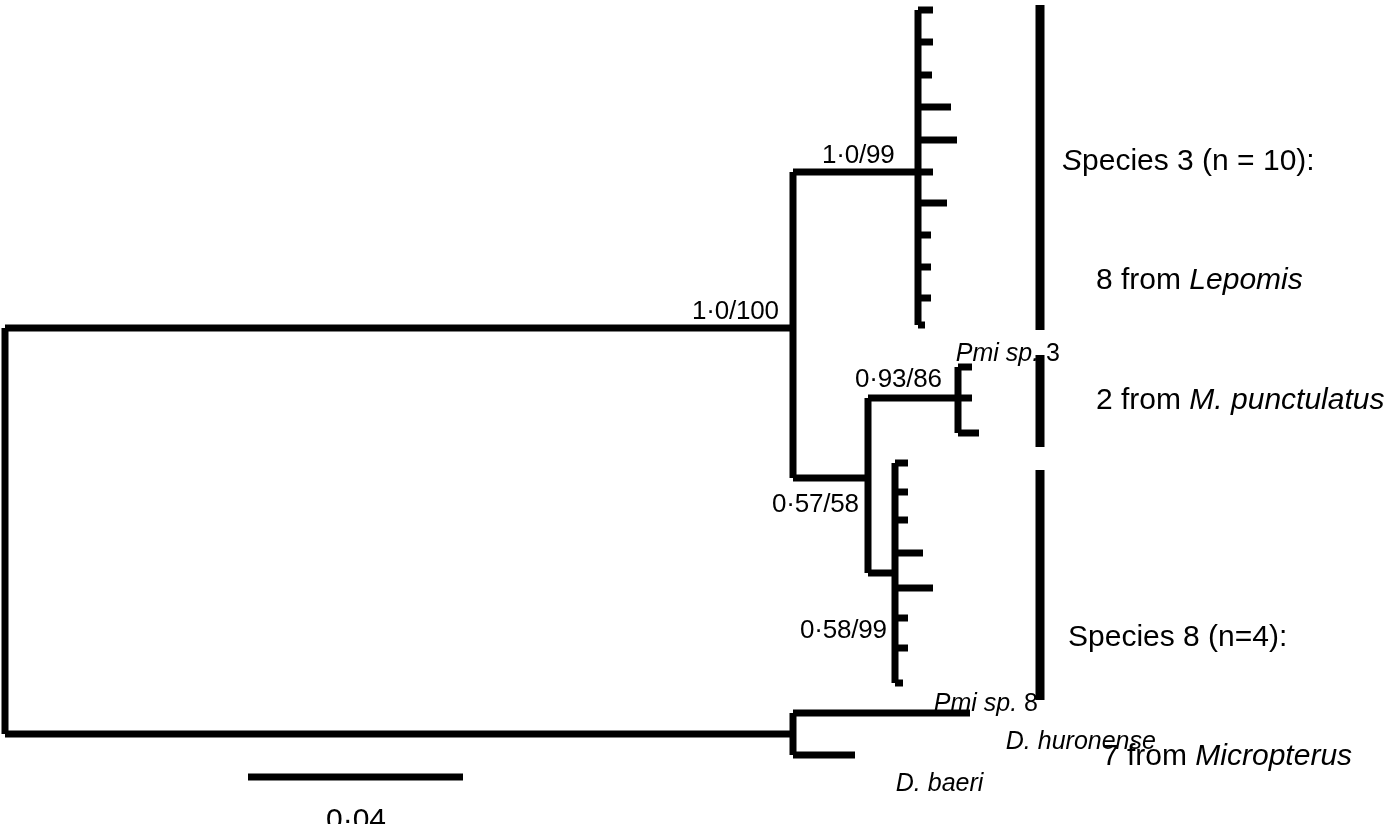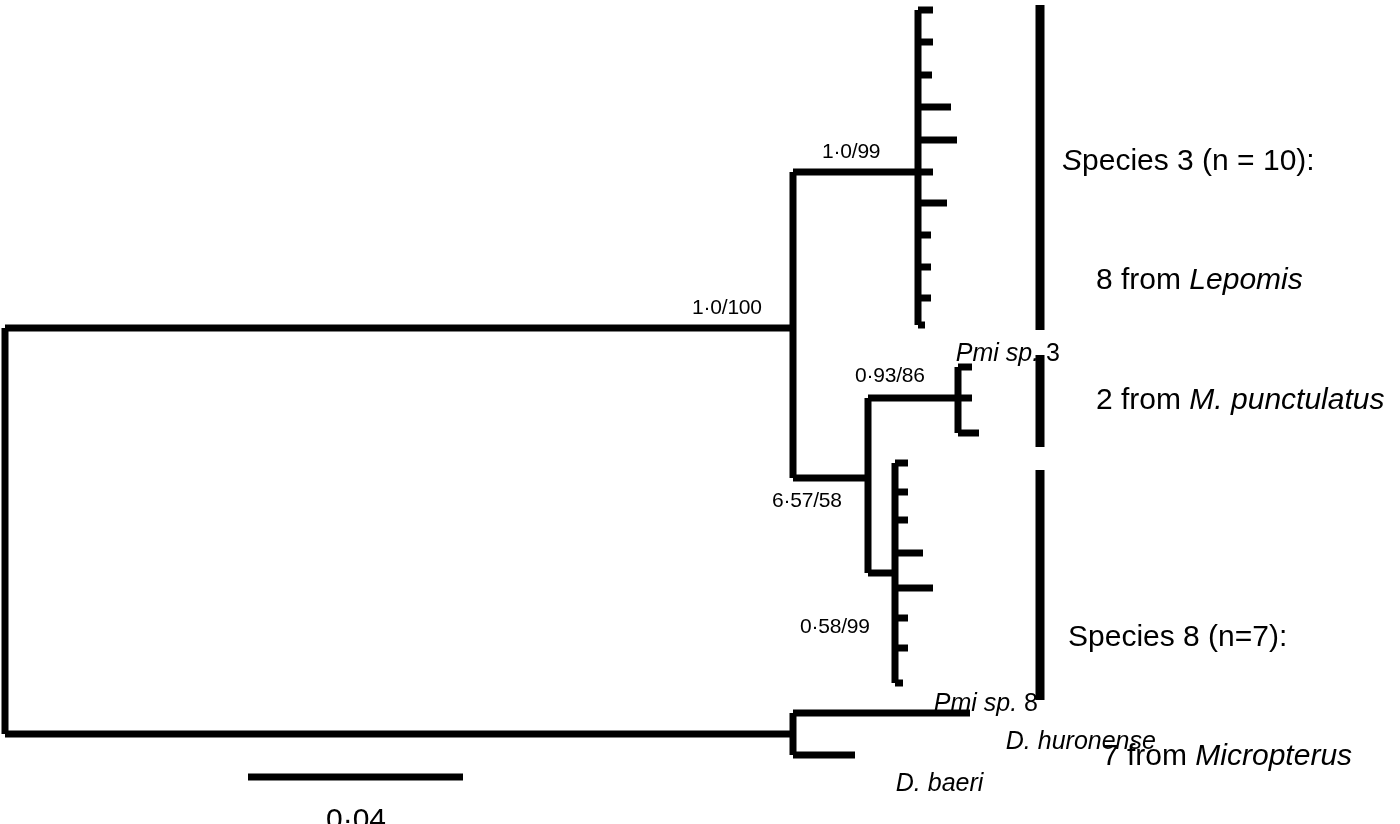--- a/index.html
+++ b/index.html
@@ -26,21 +26,21 @@
     height: 824px;
   }
   .lbl {
     position: absolute;
     white-space: pre;
     font-family: "Liberation Sans", sans-serif;
     color: #000000;
     line-height: 1.08;
   }
   .support {
-    font-size: 21px;
+    font-size: 26px;
     letter-spacing: -0.2px;
   }
   .taxon {
     font-size: 25px;
   }
   .taxon i {
     font-style: italic;
   }
   .group-block {
     font-size: 30px;
@@ -119,21 +119,21 @@
       <path d="M 248 777 L 463 777" stroke-width="7"></path>
     </g>
   </svg>
 
   <div class="lbl support" style="left:822px; top:140px;">1·0/99</div>
 
   <div class="lbl support" style="left:692px; top:296px;">1·0/100</div>
 
   <div class="lbl support" style="left:855px; top:364px;">0·93/86</div>
 
-  <div class="lbl support" style="left:772px; top:489px;">6·57/58</div>
+  <div class="lbl support" style="left:772px; top:489px;">0·57/58</div>
 
   <div class="lbl support" style="left:800px; top:615px;">0·58/99</div>
 
   <div class="lbl taxon" style="left:928px; top:312px;">
     <i>Pmi sp.</i><span> </span><span>3</span>
   </div>
 
   <div class="lbl taxon" style="left:906px; top:662px;">
     <i>Pmi sp.</i><span> </span><span>8</span>
   </div>
@@ -147,19 +147,19 @@
   </div>
 
   <div class="lbl group-block" style="left:1062px; top:60px;">
     <span class="gl"><i>S</i><span>pecies 3 (n = 10):</span></span>
     <span class="gl indent"><span>8 from </span><i>Lepomis</i></span>
     <span class="gl indent"><span>2 from </span><i>M. punctulatus</i></span>
   </div>
 
 
   <div class="lbl group-block" style="left:1068px; top:536px;">
-    <span class="gl"><span>Species 8 (n=7):</span></span>
+    <span class="gl"><span>Species 8 (n=4):</span></span>
     <span class="gl indent"><span>7 from </span><i>Micropterus</i></span>
   </div>
 
   <div class="lbl scale-label" style="left:326px; top:788px;margin-top:15px;">0·04</div>
 
 </div>
 
 </body></html>

